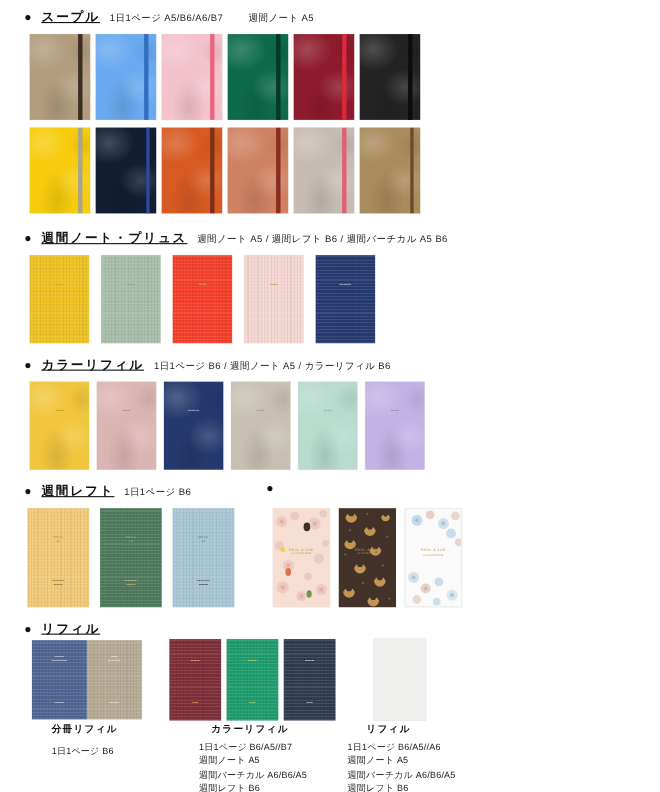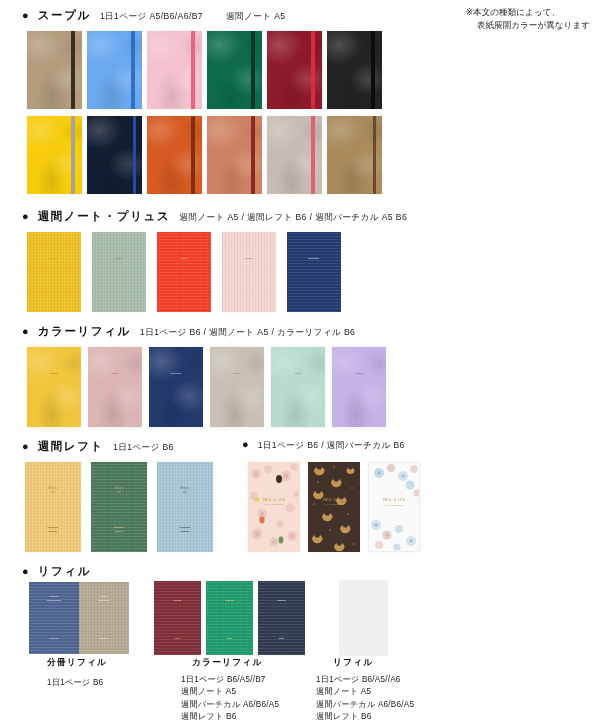--- a/index.html
+++ b/index.html
@@ -19,20 +19,21 @@
     align-items: baseline;
     gap: 9px;
     white-space: nowrap;
   }
   .sec-bullet { font-size: 11px; line-height: 1; color: #111; }
   .sec-title {
     font-size: 11.5px;
     font-weight: bold;
     letter-spacing: 1.6px;
     color: #111;
+    text-decoration: underline;
   }
   .sec-sub {
     font-size: 8.6px;
     letter-spacing: .4px;
     color: #222;
   }
   .sec-sub2 { font-size: 8.6px; letter-spacing: .4px; color: #222; margin-left: 14px; }
 
   .note-top {
     position: absolute;
@@ -117,24 +118,20 @@
     letter-spacing: .2px;
     color: #1a1a1a;
     white-space: nowrap;
   }
 </style>
 </head>
 <body>
 
 <div class="page">
 
-  <div class="note-top">
-    <span>※本文の種類によって、</span>
-    <span class="ind">表紙展開カラーが異なります</span>
-  </div>
 
   <div class="sec-head" style="position:absolute; left:22px; top:8px;">
     <span class="sec-bullet">●</span>
     <span class="sec-title">スープル</span>
     <span class="sec-sub">1日1ページ  A5/B6/A6/B7</span>
     <span class="sec-sub2">週間ノート A5</span>
   </div>
 
   <div class="row" style="left:27px; top:31px; gap:5px;">
     <div class="book tex soft" style="width:55px;height:78px;background:#b39c7d;">
@@ -254,21 +251,20 @@
       <div class="cover-mark" style="top:28%;color:#3d4c56;">
         <span>Mikuru</span><br>
         <span>ed</span>
       </div>
       <div class="cover-mark" style="top:71%;color:#3d4c56;">▬▬▬▬<br>▬▬▬</div>
     </div>
   </div>
 
   <div class="sec-head" style="position:absolute; left:242px; top:439px;">
     <span class="sec-bullet">●</span>
-    <span class="sec-sub">1日1ページ B6 / 週間バーチカル B6</span>
   </div>
 
   <div class="row" style="left:248px; top:462px; gap:8px;">
 
     <div class="book pj soft" style="width:52px;height:90px;background:#f6ded2;">
       <svg viewBox="0 0 52 90" width="52" height="90" style="position:absolute;inset:0;">
         <g fill="#e9c3bd" opacity=".75">
           <circle cx="8" cy="12" r="5"></circle>
             <circle cx="20" cy="7" r="4"></circle>
             <circle cx="38" cy="14" r="5.5"></circle>

